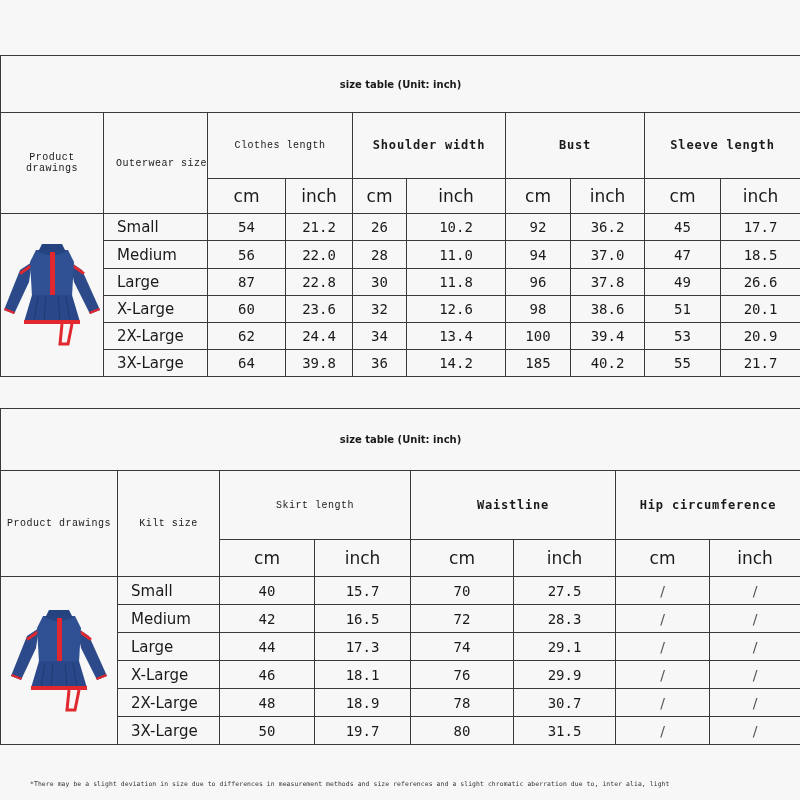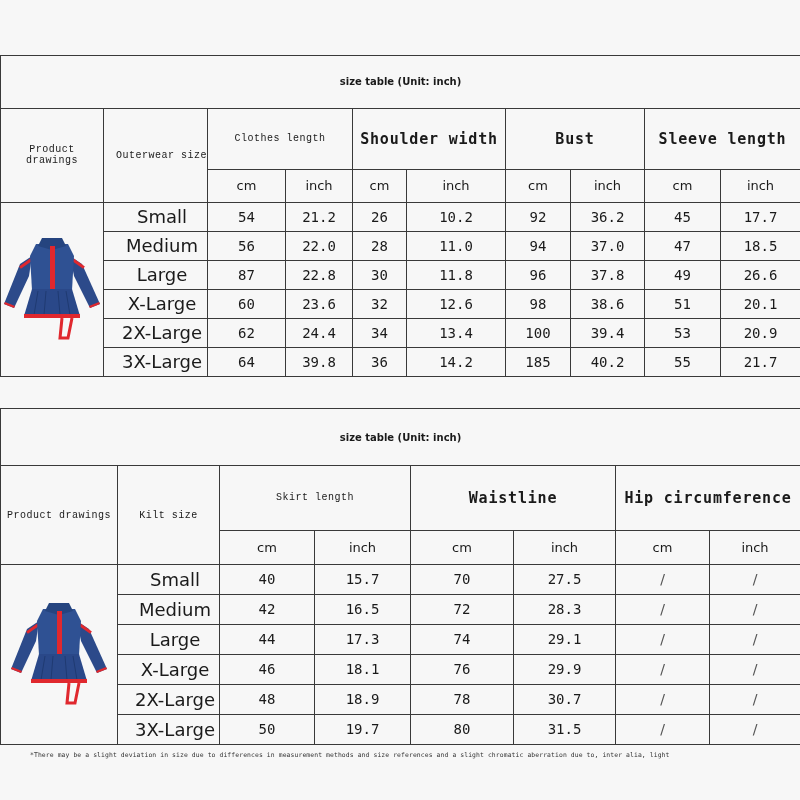--- a/index.html
+++ b/index.html
@@ -2,26 +2,26 @@
 <html><head>
 <meta charset="utf-8">
 <style>
   * { box-sizing: border-box; margin: 0; padding: 0; }
   html, body { width: 800px; height: 800px; background: #f7f7f7; overflow: hidden; }
   body { position: relative; font-family: "DejaVu Sans", sans-serif; color: #1a1a1a; }
   table { position: absolute; border-collapse: collapse; background: #f7f7f7; table-layout: fixed; }
   td { border: 1.5px solid #3a3a3a; text-align: center; vertical-align: middle; padding: 0; }
   .title { font-family: "DejaVu Sans", sans-serif; font-weight: bold; font-size: 10px; }
   .mono { font-family: Liberation Mono, monospace; font-size: 10px; letter-spacing: 0.5px; }
-  .mono-b { font-family: "DejaVu Sans Mono", monospace; font-size: 15px; font-weight: bold; letter-spacing: 0.8px; }
-  .unit { font-size: 13px; }
-  .size { text-align: center; padding-left: 13px; font-size: 18px; }
+  .mono-b { font-family: "DejaVu Sans Mono", monospace; font-size: 12px; font-weight: bold; letter-spacing: 0.8px; }
+  .unit { font-size: 17px; }
+  .size { text-align: left; padding-left: 13px; font-size: 15px; }
   .num { font-family: "DejaVu Sans Mono", monospace; font-size: 14px; }
   .slash { font-size: 14px; color: #555; }
-  .disclaimer { position: absolute; left: 30px; top: 751px; font-family: "DejaVu Sans Mono", monospace; font-size: 6.4px; color: #333; white-space: nowrap; letter-spacing: 0.1px; }
+  .disclaimer { position: absolute; left: 30px; top: 780px; font-family: "DejaVu Sans Mono", monospace; font-size: 6.4px; color: #333; white-space: nowrap; letter-spacing: 0.1px; }
   .drawing { display: block; margin: 0 auto; }
 </style>
 </head>
 <body>
 
 <table style="left:0; top:55px; width:800px; height:322px;">
   <colgroup>
     <col style="width:103px">
       <col style="width:104px">
     <col style="width:78px">

